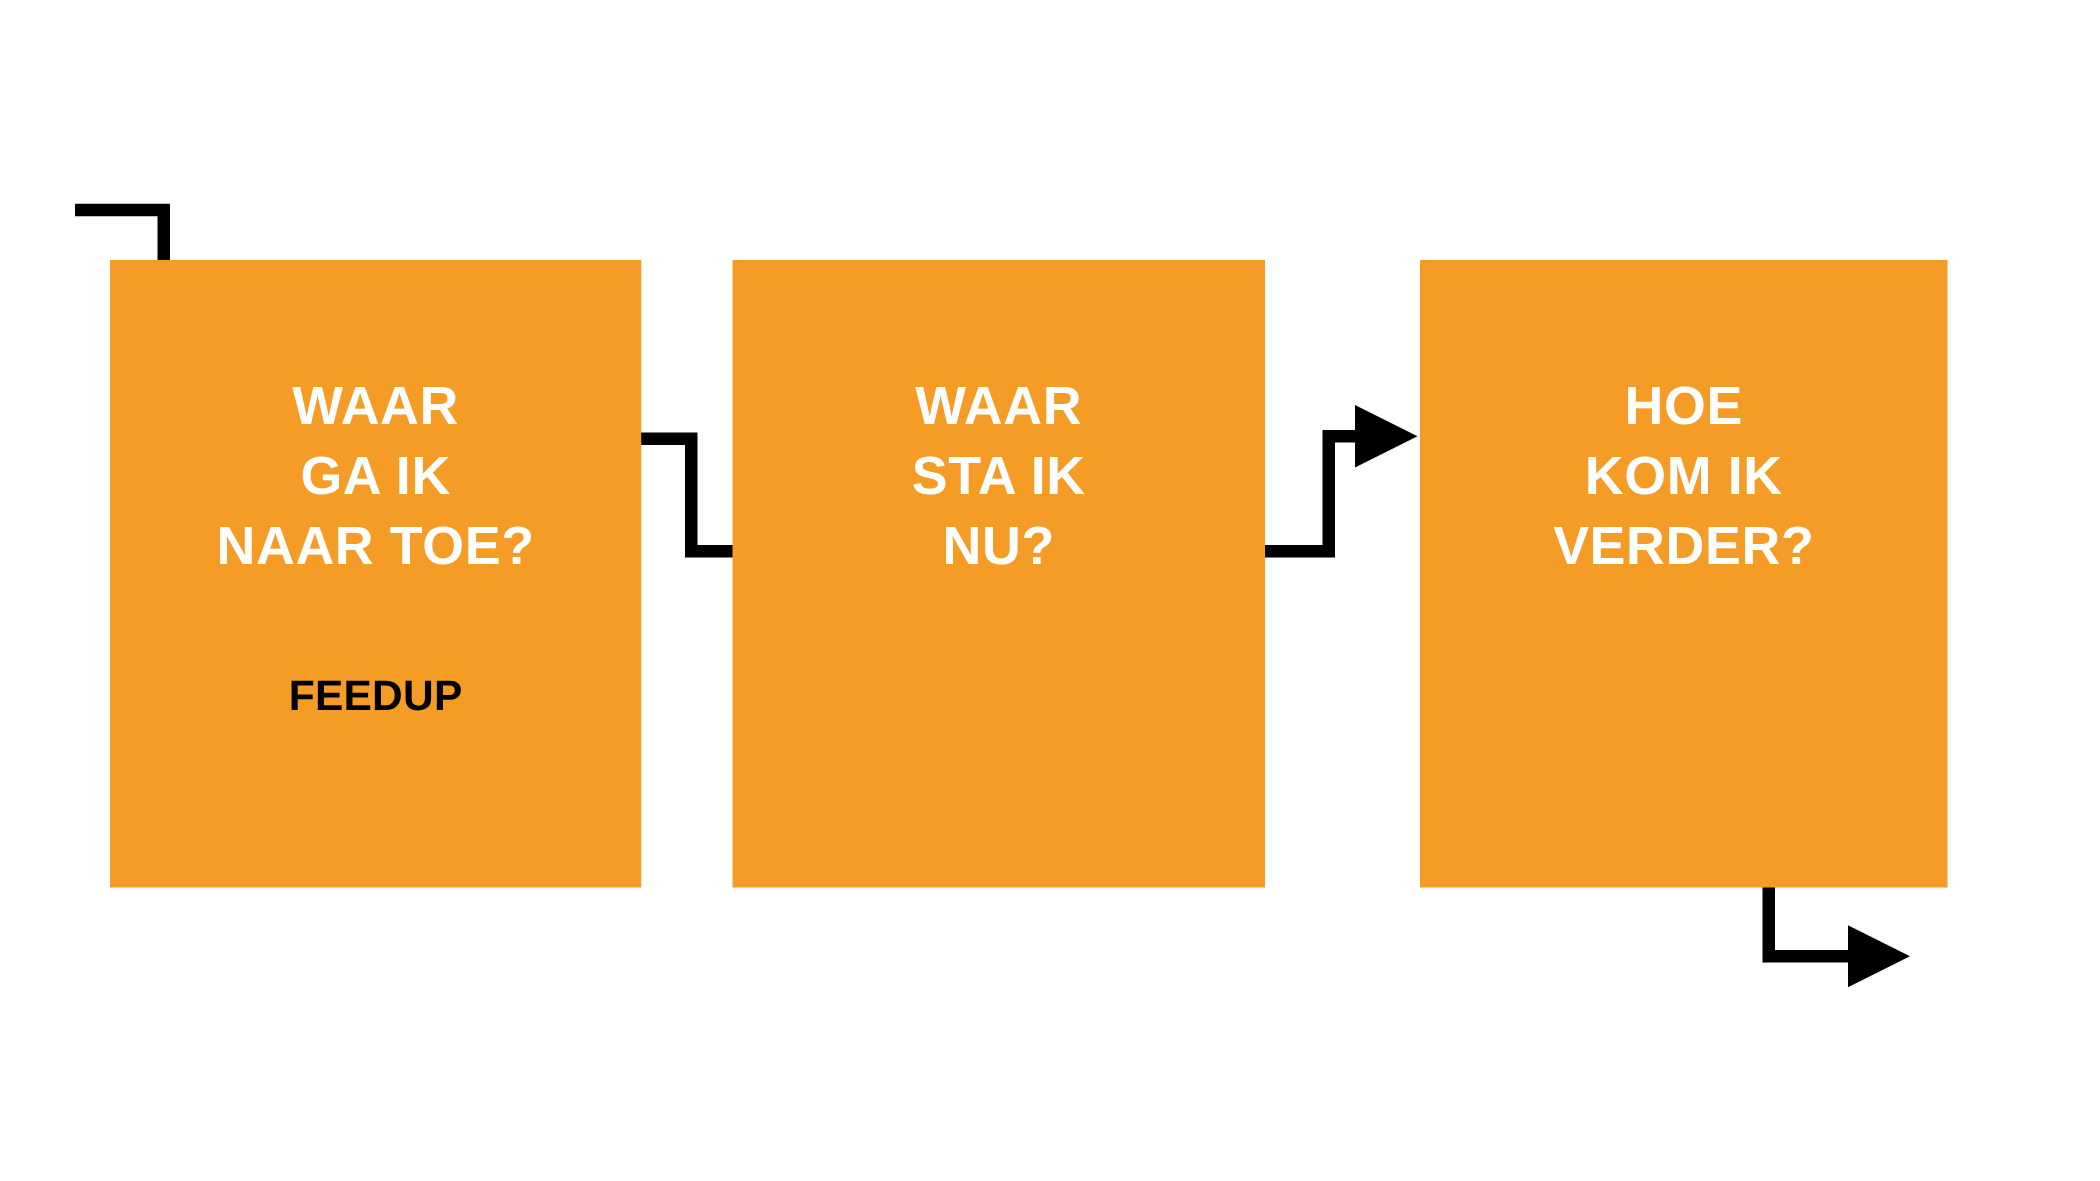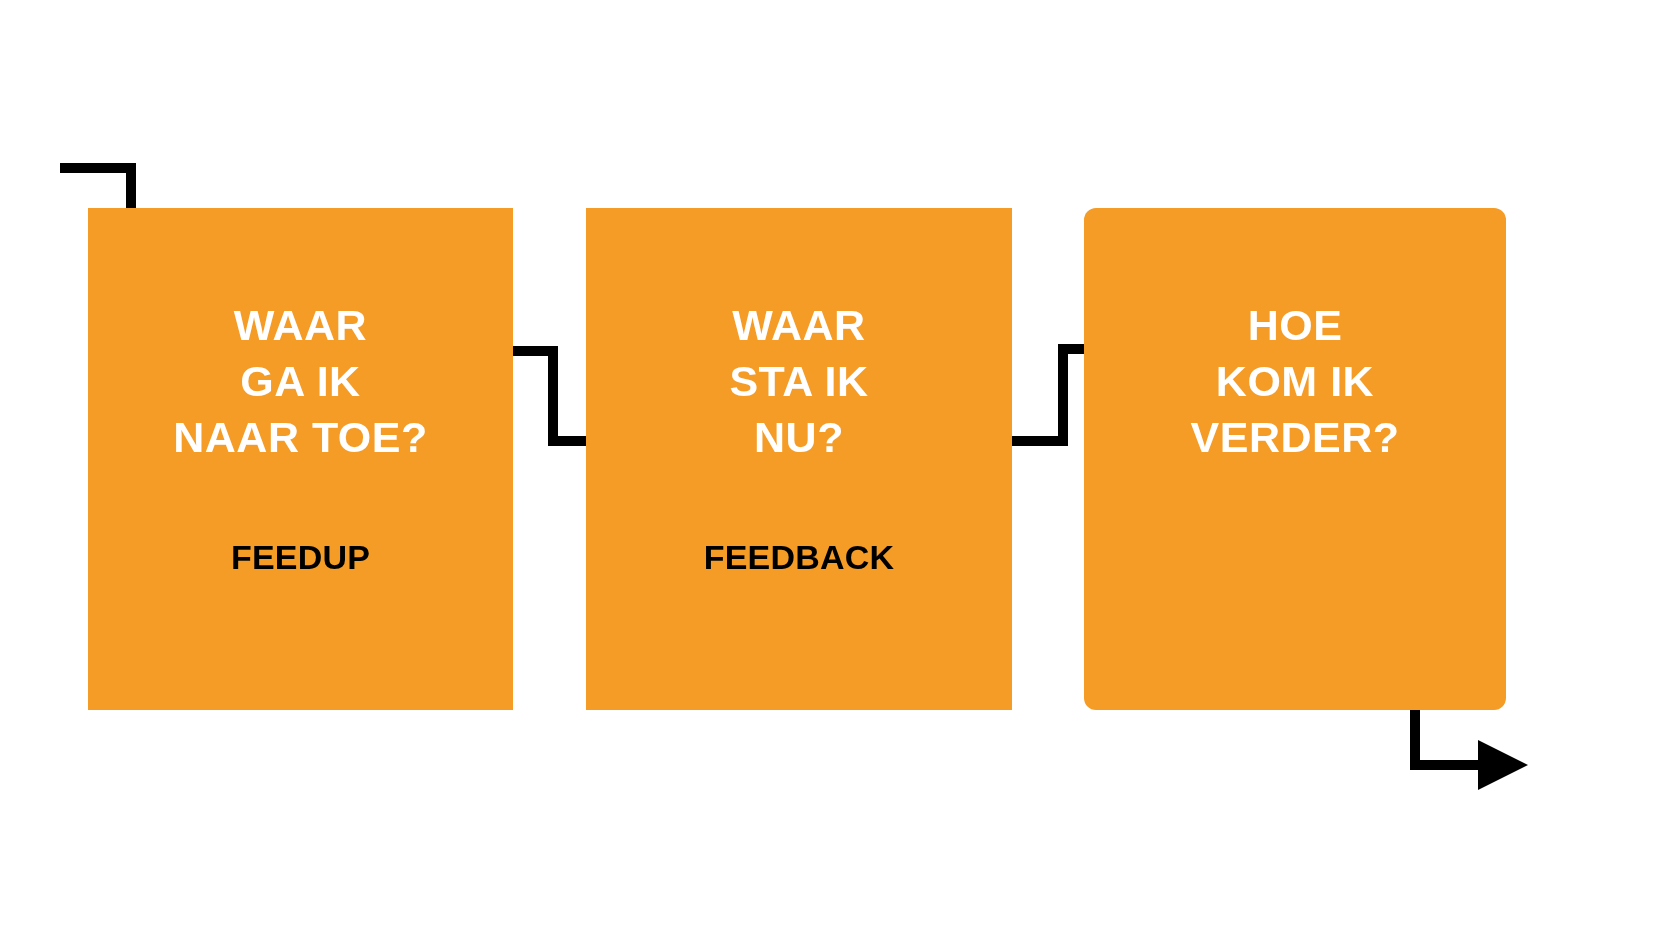--- a/index.html
+++ b/index.html
@@ -56,21 +56,21 @@
   }
   
   #box-feedup      { left: 88px;   top: 208px; width: 425px; height: 502px; }
   #box-feedup .stage-question { margin-top: 89px; }
   #box-feedup .stage-label    { margin-top: 72px; }
   
   #box-feedback    { left: 586px;  top: 208px; width: 426px; height: 502px; }
   #box-feedback .stage-question { margin-top: 89px; }
   #box-feedback .stage-label    { margin-top: 72px; }
   
-  #box-feedforward { left: 1084px; top: 208px; width: 422px; height: 502px; border-radius: 12px; }
+  #box-feedforward { left: 1136px; top: 208px; width: 422px; height: 502px; }
   #box-feedforward .stage-question { margin-top: 89px; }
   #box-feedforward .stage-label    { margin-top: 72px; }
 </style>
 </head>
 <body>
 
 <div id="canvas">
 
   <svg id="connectors" viewBox="0 0 1680 945" width="1680" height="945" aria-hidden="true">
     <defs>
@@ -92,21 +92,20 @@
     <div class="stage-question">WAAR
 GA IK
 NAAR TOE?</div>
     <div class="stage-label">FEEDUP</div>
   </div>
 
   <div class="stage-box" id="box-feedback">
     <div class="stage-question">WAAR
 STA IK
 NU?</div>
-    <div class="stage-label">FEEDBACK</div>
   </div>
 
   <div class="stage-box" id="box-feedforward">
     <div class="stage-question">HOE
 KOM IK
 VERDER?</div>
   </div>
 
 </div>
 

